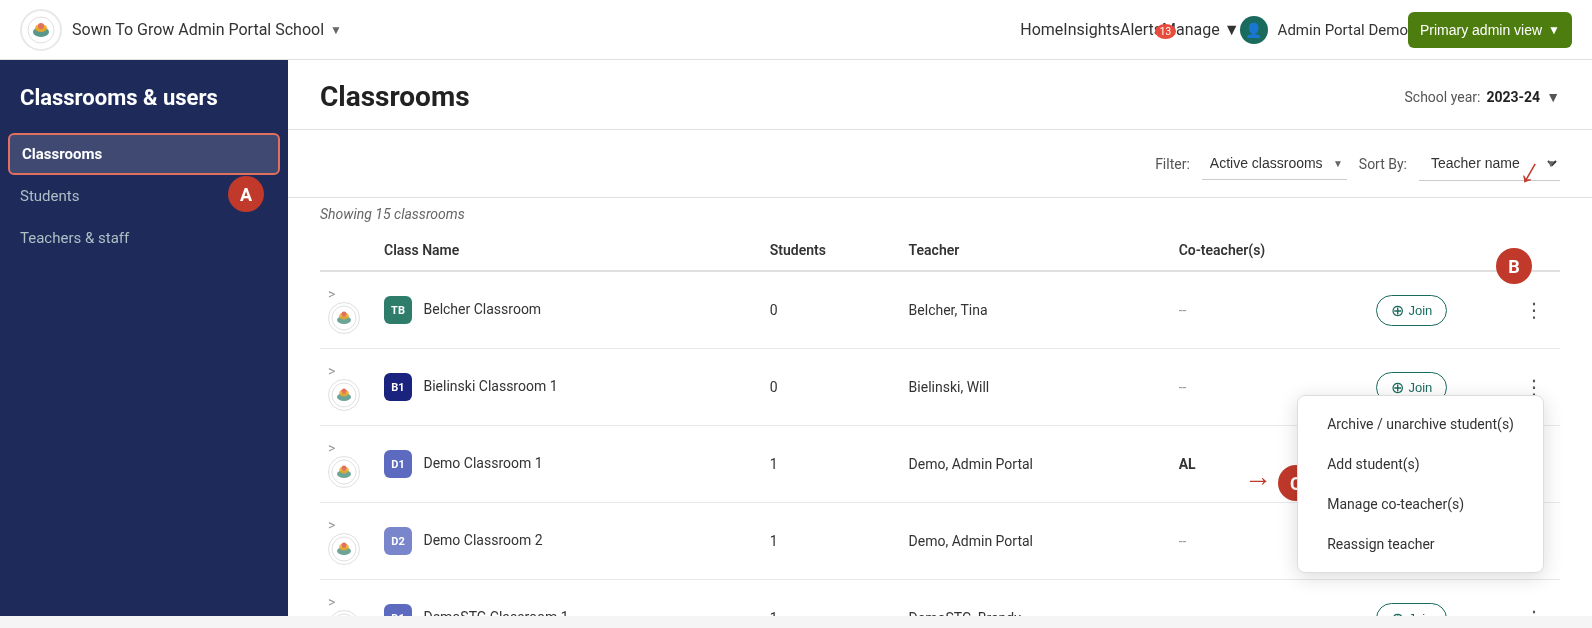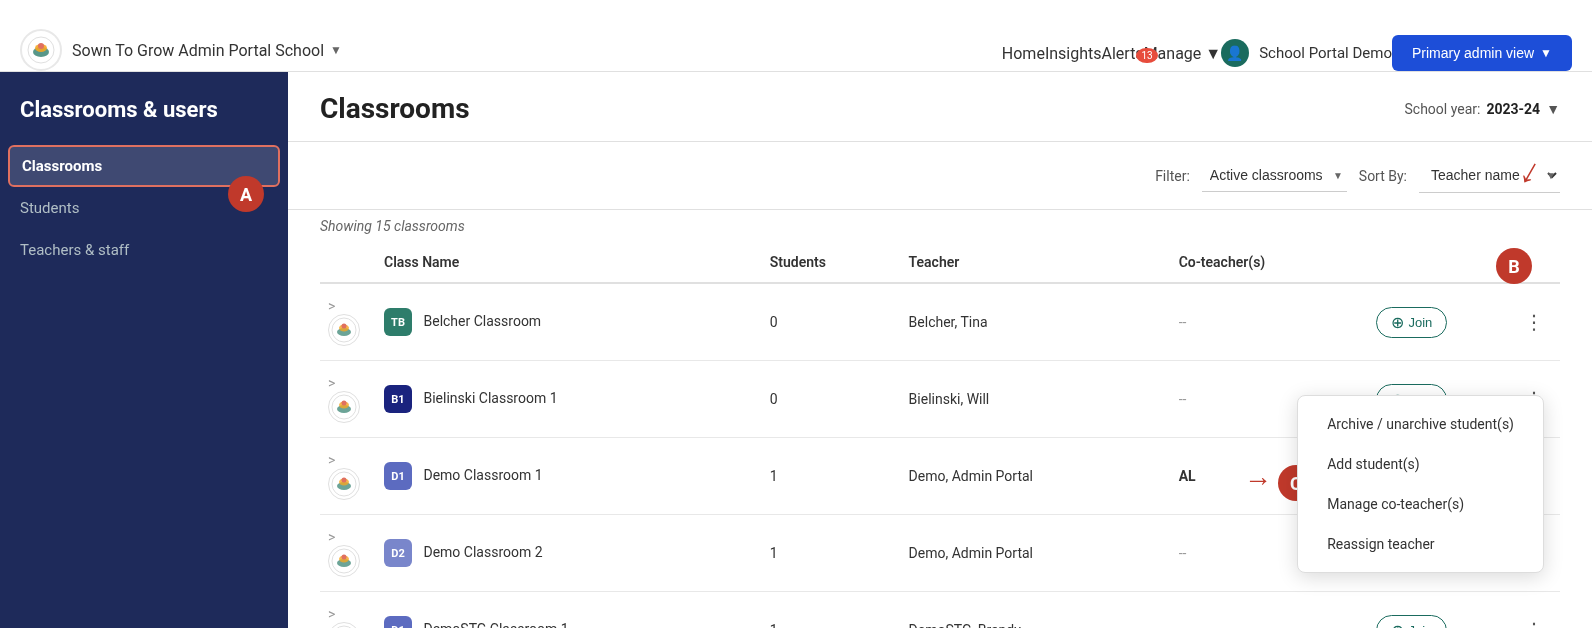--- a/index.html
+++ b/index.html
@@ -1,35 +1,35 @@
 <!DOCTYPE html>
 <html><head>
   <meta charset="utf-8">
   <style>
     * { box-sizing: border-box; margin: 0; padding: 0; }
     body { font-family: -apple-system, BlinkMacSystemFont, 'Segoe UI', Roboto, sans-serif; background: #f5f5f5; }
 
     
     .top-nav {
-      display: flex; align-items: flex-end; background: #fff;
-      border-bottom: 1px solid #e0e0e0; padding: 0 20px; height: 72px;
+      display: flex; align-items: center; background: #fff;
+      border-bottom: 1px solid #e0e0e0; padding: 0 20px; height: 60px;
       position: relative; z-index: 10;
     }
     .logo-area { display: flex; align-items: center; gap: 10px; margin-right: 20px; }
     .school-name { font-size: 16px; color: #333; display: flex; align-items: center; gap: 6px; cursor: pointer; }
     .school-name .caret { color: #666; font-size: 12px; }
     .nav-links { display: flex; align-items: center; margin-left: auto; }
     .nav-link { font-size: 16px; color: #333; text-decoration: none; cursor: pointer; }
     .alerts-badge { position: relative; display: inline-flex; align-items: center; }
     .badge { background: #e74c3c; color: #fff; border-radius: 50%; font-size: 10px; padding: 2px 5px; position: absolute; top: -8px; right: -14px; min-width: 18px; text-align: center; margin-top: 12px; }
     .manage-link { display: flex; align-items: center; gap: 4px; cursor: pointer; }
     .user-area { display: flex; align-items: center; gap: 10px; }
     .user-icon { width: 28px; height: 28px; background: #1a6b5e; border-radius: 50%; display: flex; align-items: center; justify-content: center; color: #fff; font-size: 14px; }
     .user-name { font-size: 15px; color: #333; }
-    .primary-btn { background: #1d4ed8; color: #fff; border: none; border-radius: 6px; padding: 10px 20px; font-size: 14px; cursor: pointer; display: flex; align-items: center; gap: 6px; }
+    .primary-btn { background: #4d7c0f; color: #fff; border: none; border-radius: 6px; padding: 10px 12px; font-size: 14px; cursor: pointer; display: flex; align-items: center; gap: 6px; }
     .primary-btn .caret { font-size: 12px; }
 
     
     .layout { display: flex; height: calc(100vh - 72px); }
 
     
     .sidebar { width: 288px; background: #1e2a5a; padding: 24px 0; flex-shrink: 0; }
     .sidebar-section-title { color: #fff; font-size: 22px; font-weight: 700; padding: 0 20px 20px 20px; line-height: 1.3; }
     .sidebar-item { padding: 12px 20px; color: #b0bec5; font-size: 15px; cursor: pointer; }
     .sidebar-item.active { background: rgba(255,255,255,0.15); color: #fff; font-weight: 700; border: 2px solid #e07060; border-radius: 6px; margin: 0 8px; padding: 10px 12px; }
@@ -116,21 +116,21 @@
       <a class="nav-link alerts-badge">
         <span>Alerts</span>
         <span class="badge">13</span>
       </a>
       <a class="nav-link manage-link">
         <span>Manage</span>
         <span>▼</span>
       </a>
       <div class="user-area">
         <div class="user-icon">👤</div>
-        <span class="user-name">School Portal Demo</span>
+        <span class="user-name">Admin Portal Demo</span>
       </div>
       <button class="primary-btn">
         <span>Primary admin view</span>
         <span class="caret">▼</span>
       </button>
     </div>
   </nav>
 
   <div class="layout">
 

